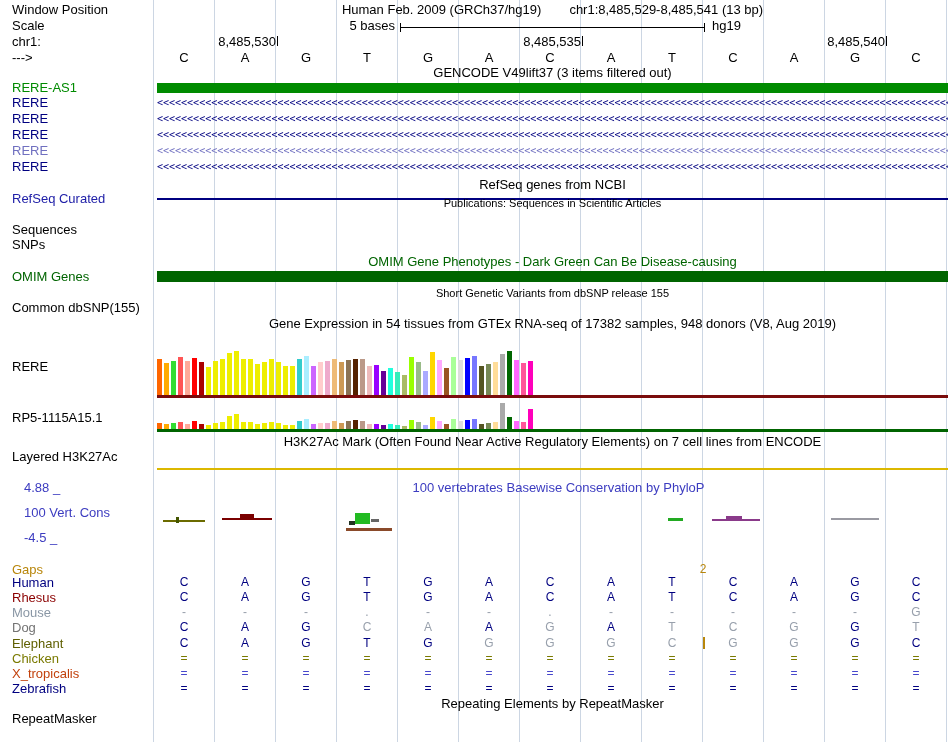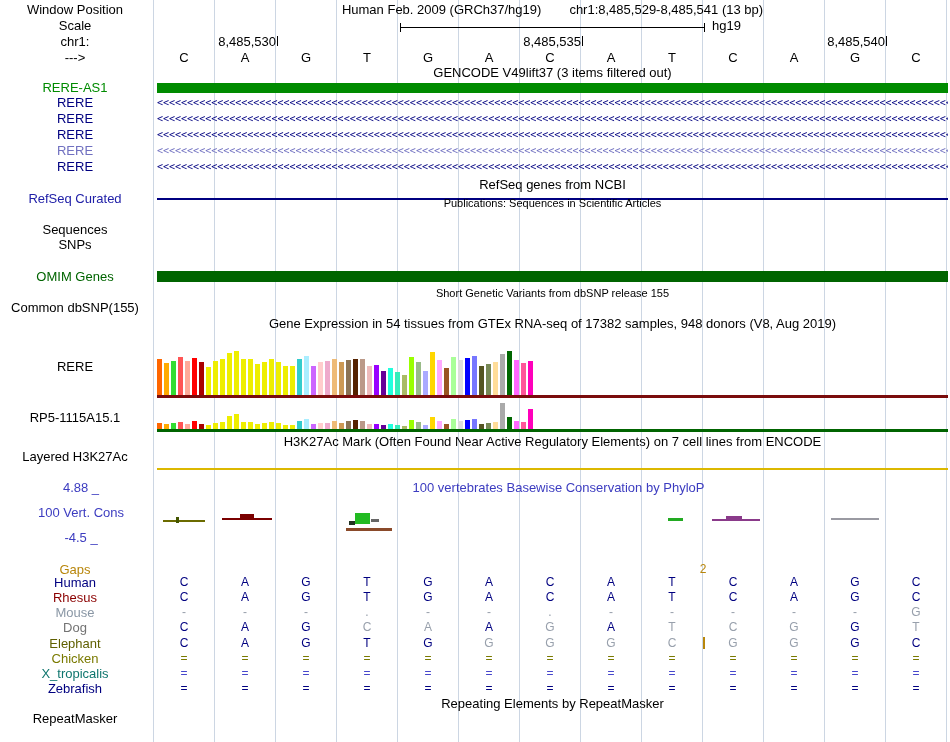--- a/index.html
+++ b/index.html
@@ -1,20 +1,20 @@
 <!DOCTYPE html>
 <html><head>
 <meta charset="utf-8">
 <style>
   * { margin:0; padding:0; box-sizing:border-box; }
   body { background:#fff; }
   .browser { position:relative; width:950px; height:742px; background:#fff;
              font-family:"Liberation Sans", sans-serif; font-size:13px; color:#000; overflow:hidden; }
   .vline { position:absolute; top:0; bottom:0; width:1px; background:#ccd6e3; }
-  .lbl   { position:absolute; left:0; width:150px; text-align:center; white-space:nowrap; line-height:15px; }
+  .lbl   { position:absolute; left:12px; width:150px; text-align:left; white-space:nowrap; line-height:15px; }
   .title { position:absolute; left:157px; width:791px; text-align:center; line-height:15px; white-space:nowrap; }
   .small { font-size:11px; }
   .c-blue { color:#3c3cc0;padding-left:12px; }
   .c-darkgreen { color:#006400; }
   .c-refseq { color:#2020a8; }
   .c-orange { color:#B8860B; }
   .cell { position:absolute; width:40px; text-align:center; font-size:12px; line-height:14px; }
   .base { position:absolute; width:40px; text-align:center; font-size:13px; line-height:15px; }
   .bar-row { position:absolute; display:flex; align-items:flex-end; gap:2px; }
   .bar { width:5px; }
@@ -44,20 +44,21 @@
       <div class="vline" style="left: 885px;"></div>
       <div class="vline" style="left: 946px;"></div>
     </div>
 
   <div class="lbl" style="top:2px">Window Position</div>
   <div class="title" style="top:2px">
     <span>Human Feb. 2009 (GRCh37/hg19)</span><span style="display:inline-block;width:28px"></span><span>chr1:8,485,529-8,485,541 (13 bp)</span>
   </div>
 
   <div class="lbl" style="top:18px">Scale</div>
+  <div style="position:absolute;left:157px;top:18px;width:238px;text-align:right">5 bases</div>
   <div style="position:absolute;left:400px;top:27px;width:305px;height:1px;background:#000"></div>
   <div class="tick" style="left:400px;top:23px;height:9px"></div>
   <div class="tick" style="left:704px;top:23px;height:9px"></div>
   <div style="position:absolute;left:712px;top:18px">hg19</div>
 
   <div class="lbl" style="top:34px">chr1:</div>
   <div style="position:absolute;left:156px;top:34px;width:120px;text-align:right">8,485,530</div>
   <div class="tick" style="left:277px;top:36px;height:10px"></div>
   <div style="position:absolute;left:461px;top:34px;width:120px;text-align:right">8,485,535</div>
   <div class="tick" style="left:582px;top:36px;height:10px"></div>
@@ -98,20 +99,21 @@
     </div>
 
   <div class="title" style="top:177px">RefSeq genes from NCBI</div>
   <div class="lbl c-refseq" style="top:191px">RefSeq Curated</div>
   <div class="hline" style="top:198px;height:2px;background:#000080"></div>
 
   <div class="title small" style="top:196px">Publications: Sequences in Scientific Articles</div>
   <div class="lbl" style="top:222px">Sequences</div>
   <div class="lbl" style="top:237px">SNPs</div>
 
+  <div class="title c-darkgreen" style="top:254px">OMIM Gene Phenotypes - Dark Green Can Be Disease-causing</div>
   <div class="lbl c-darkgreen" style="top:269px">OMIM Genes</div>
   <div class="hline" style="top:271px;height:11px;background:#006400"></div>
 
   <div class="title small" style="top:286px">Short Genetic Variants from dbSNP release 155</div>
   <div class="lbl" style="top:300px">Common dbSNP(155)</div>
 
   <div class="title" style="top:316px">Gene Expression in 54 tissues from GTEx RNA-seq of 17382 samples, 948 donors (V8, Aug 2019)</div>
   <div class="lbl" style="top:359px">RERE</div>
   <div class="bar-row" id="gtex-rere-bars" style="left:157px;top:351px;height:44px">
       <div class="bar" style="height: 36px; background: rgb(255, 102, 0);"></div>
@@ -331,21 +333,21 @@
       <div class="cell" style="left: 347px; top: 651px; color: rgb(122, 122, 0);">=</div>
       <div class="cell" style="left: 408px; top: 651px; color: rgb(122, 122, 0);">=</div>
       <div class="cell" style="left: 469px; top: 651px; color: rgb(122, 122, 0);">=</div>
       <div class="cell" style="left: 530px; top: 651px; color: rgb(122, 122, 0);">=</div>
       <div class="cell" style="left: 591px; top: 651px; color: rgb(122, 122, 0);">=</div>
       <div class="cell" style="left: 652px; top: 651px; color: rgb(122, 122, 0);">=</div>
       <div class="cell" style="left: 713px; top: 651px; color: rgb(122, 122, 0);">=</div>
       <div class="cell" style="left: 774px; top: 651px; color: rgb(122, 122, 0);">=</div>
       <div class="cell" style="left: 835px; top: 651px; color: rgb(122, 122, 0);">=</div>
       <div class="cell" style="left: 896px; top: 651px; color: rgb(122, 122, 0);">=</div>
-      <div class="lbl" style="top: 666px; color: #0f766e;">X_tropicalis</div>
+      <div class="lbl" style="top: 666px; color: #c2410c;">X_tropicalis</div>
       <div class="cell" style="left: 164px; top: 666px; color: rgb(71, 71, 204);">=</div>
       <div class="cell" style="left: 225px; top: 666px; color: rgb(71, 71, 204);">=</div>
       <div class="cell" style="left: 286px; top: 666px; color: rgb(71, 71, 204);">=</div>
       <div class="cell" style="left: 347px; top: 666px; color: rgb(71, 71, 204);">=</div>
       <div class="cell" style="left: 408px; top: 666px; color: rgb(71, 71, 204);">=</div>
       <div class="cell" style="left: 469px; top: 666px; color: rgb(71, 71, 204);">=</div>
       <div class="cell" style="left: 530px; top: 666px; color: rgb(71, 71, 204);">=</div>
       <div class="cell" style="left: 591px; top: 666px; color: rgb(71, 71, 204);">=</div>
       <div class="cell" style="left: 652px; top: 666px; color: rgb(71, 71, 204);">=</div>
       <div class="cell" style="left: 713px; top: 666px; color: rgb(71, 71, 204);">=</div>

